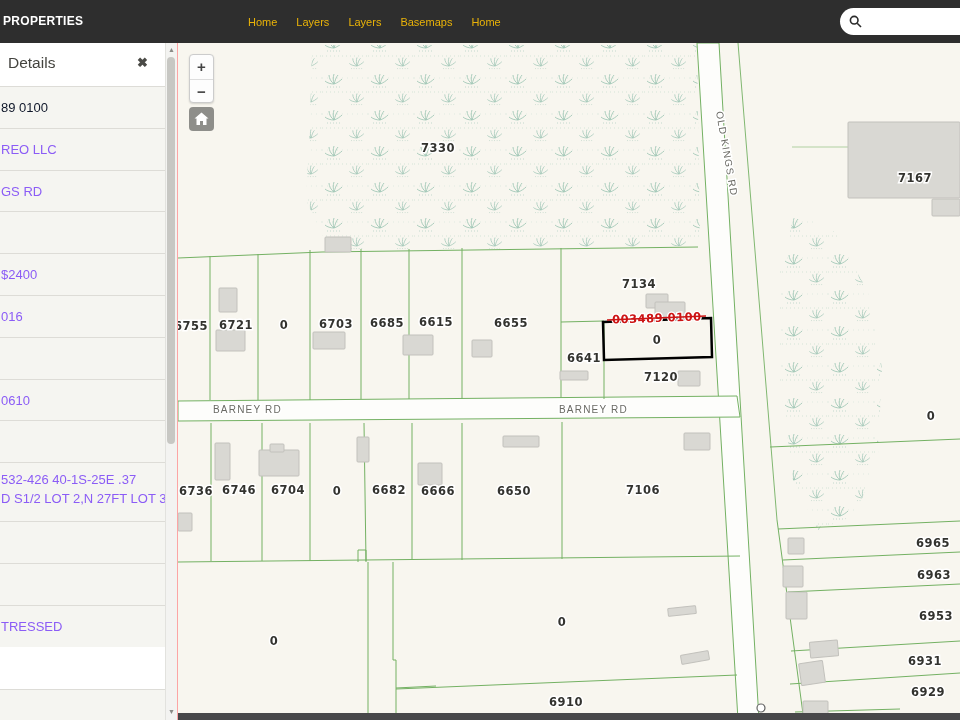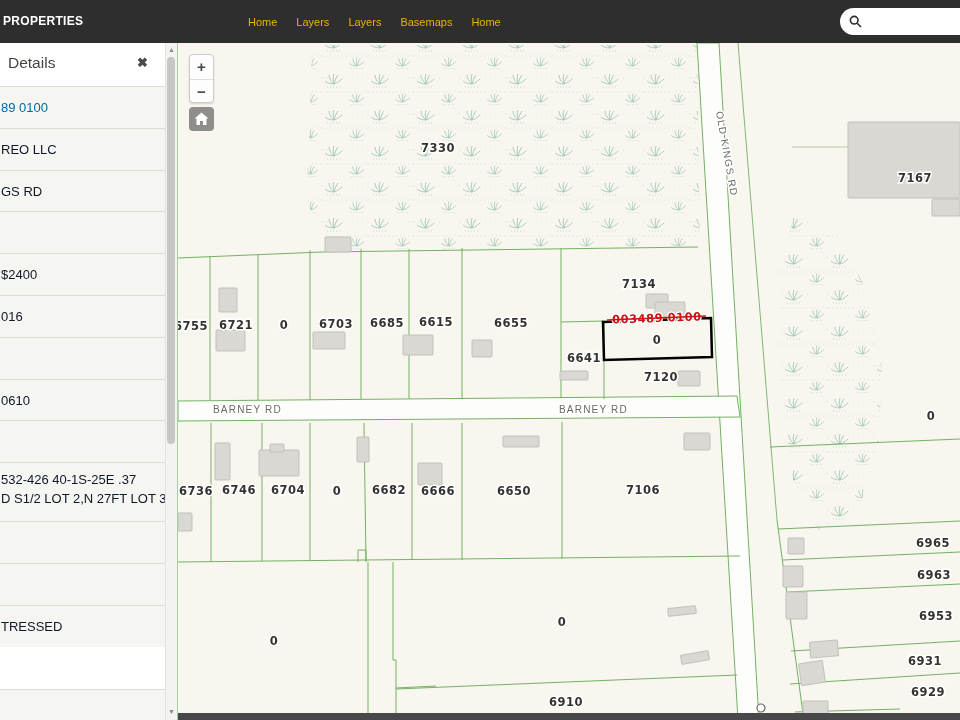--- a/index.html
+++ b/index.html
@@ -11,22 +11,22 @@
   .navlinks a{color:#eab308;font-size:11px;text-decoration:none;cursor:pointer;}
   .searchpill{position:absolute;left:840px;top:8px;width:132px;height:27px;background:#fff;border-radius:15px;display:flex;align-items:center;padding-left:9px;box-sizing:border-box;}
   .searchpill svg{flex:0 0 auto;}
   .searchpill input{border:none;outline:none;background:transparent;font-size:12px;width:90px;margin-left:4px;font-family:"Liberation Sans",sans-serif;}
   
   .sidebar{position:absolute;left:0;top:43px;width:178px;height:677px;background:#fff;border-right:6px solid #fca5a5;box-sizing:border-box;z-index:20;}
   .sb-title{position:absolute;left:8px;top:11px;font-size:15.5px;color:#44443f;}
   .sb-close{position:absolute;left:137px;top:12px;font-size:13px;color:#4a4a46;font-weight:bold;cursor:pointer;}
   .sb-rows{position:absolute;left:0;top:0;width:166px;height:677px;overflow:hidden;}
   .sb-row{position:absolute;left:0;width:166px;background:#f5f5f1;border-top:1px solid #dddcd7;box-sizing:border-box;}
-  .sb-row span{display:block;padding:13px 2px 0 1px;font-size:13px;color:#0f172a;white-space:nowrap;}
-  .sb-row.link span{color:#0369a1;}
+  .sb-row span{display:block;padding:13px 2px 0 1px;font-size:13px;color:#8b5cf6;white-space:nowrap;}
+  .sb-row.link span{color:#0f172a;}
   .sb-row.multi span{padding-top:7px;line-height:19px;}
   
   .sb-track{position:absolute;left:165px;top:0;width:12px;height:677px;background:#f3f3f1;border-left:1px solid #e2e2de;box-sizing:border-box;}
   .sb-arrow{position:absolute;left:166px;width:11px;height:12px;font-size:7px;color:#8a8a86;text-align:center;line-height:12px;cursor:pointer;}
   .sb-thumb{position:absolute;left:167px;top:14px;width:8px;height:387px;background:#c7c7c3;border-radius:4px;cursor:pointer;}
   
   .mapwrap{position:absolute;left:178px;top:43px;width:782px;height:677px;background:#f8f6ef;}
   .mapwrap svg.mapsvg{position:absolute;left:0;top:0;}
   .zoombox{position:absolute;left:11px;top:11px;width:25px;height:49px;background:#fdfdfd;border:1px solid #ccc;border-radius:4px;box-sizing:border-box;box-shadow:0 1px 2px rgba(0,0,0,.15);z-index:10;}
   .zbtn{width:100%;height:24px;text-align:center;font-size:15px;font-weight:bold;color:#444;line-height:23px;cursor:pointer;user-select:none;}

